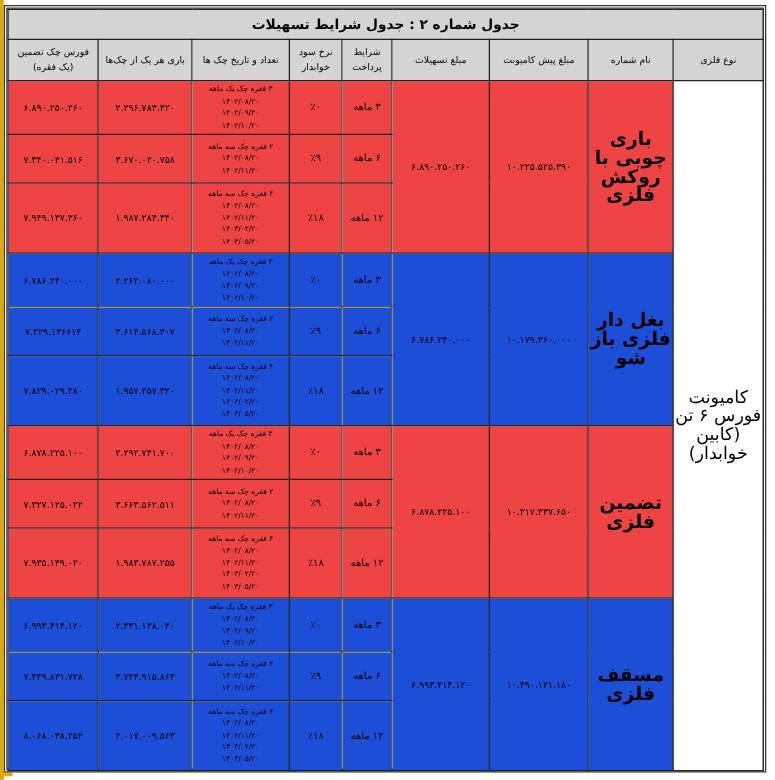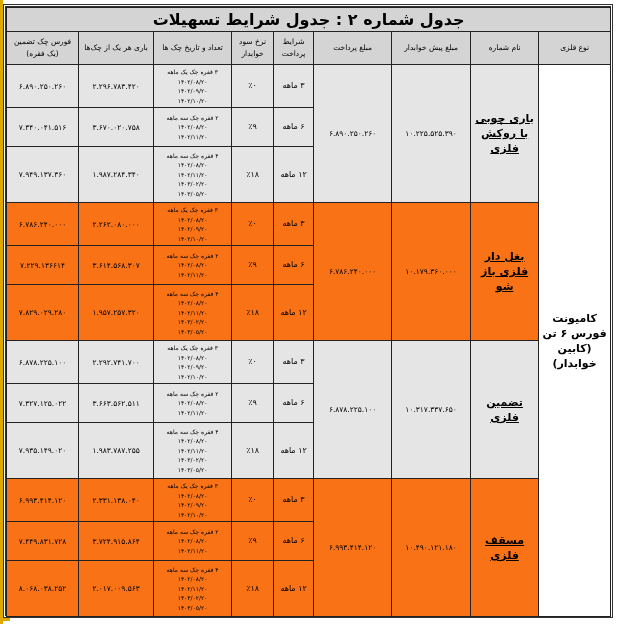--- a/index.html
+++ b/index.html
@@ -6,30 +6,30 @@
   body { width: 620px; height: 624px; position: relative; overflow: hidden;
          font-family: "DejaVu Sans", sans-serif; color: #000; }
   .frame-accent { position: absolute; left: 0; top: 0; width: 3px; height: 624px; background: #e0a800; }
   .frame-accent-bottom { position: absolute; left: 0; top: 617px; width: 10px; height: 4px; background: #e0a800; }
   .frame { position: absolute; left: 3px; top: 4px; width: 610px; height: 614px;
            border: 3px double #333; box-sizing: border-box; background: #fff; }
   table.grid { position: absolute; left: 6px; top: 7px; width: 604px;
                border-collapse: collapse; table-layout: fixed; direction: rtl; }
   table.grid td, table.grid th { border: 1px solid #222; text-align: center; vertical-align: middle;
                padding: 0; overflow: hidden; }
-  .title-cell { height: 23px; background: #d4d4d4; font-weight: bold; font-size: 16px; margin-left: 34px; }
+  .title-cell { height: 23px; background: #d4d4d4; font-weight: bold; font-size: 11px; margin-left: 34px; }
   .hdr th { height: 32px; background: #d4d4d4; font-weight: normal; font-size: 7.5px; line-height: 12px; }
   td { font-size: 7.5px; }
   .num { font-size: 7.5px; letter-spacing: 0.3px; }
   .dates { font-size: 6px; line-height: 9.5px; }
   .rate, .term { font-size: 8px; line-height: 14px; }
-  .usage { font-size: 11px; font-weight: bold; line-height: 15px; text-decoration: underline; }
-  .product { font-size: 11px; font-weight: bold; line-height: 15px; background: #fff !important; }
-  tr.g-white td { background: #e5e5e5; }
-  tr.g-gray td { background: #f97316; }
+  .usage { font-size: 15px; font-weight: bold; line-height: 15px; }
+  .product { font-size: 14px; font-weight: normal; line-height: 15px; background: #fff !important; }
+  tr.g-white td { background: #ef4444; }
+  tr.g-gray td { background: #1d4ed8; }
   .r1 { height: 43px; }
   .r2 { height: 39px; }
   .r3 { height: 56px; }
 </style>
 </head>
 <body>
 
 <div class="frame-accent"></div>
 <div class="frame-accent-bottom"></div>
 <div class="frame"></div>
@@ -46,22 +46,22 @@
     <col style="width:75px">
     <col style="width:72px">
   </colgroup>
   <thead>
     <tr>
       <th colspan="9" class="title-cell">جدول شماره ۲ : جدول شرایط تسهیلات</th>
     </tr>
     <tr class="hdr">
       <th>نوع فلزی</th>
       <th>نام شماره</th>
-      <th>مبلغ پیش خوابدار</th>
-      <th>مبلغ پرداخت</th>
+      <th>مبلغ پیش کامیونت</th>
+      <th>مبلغ تسهیلات</th>
       <th>شرایط پرداخت</th>
       <th>نرخ سود خوابدار</th>
       <th>تعداد و تاریخ چک ها</th>
       <th>باری هر یک از چک‌ها</th>
       <th>فورس چک تضمین (یک فقره)</th>
     </tr>
   </thead>
   <tbody>
 
     <tr class="g-white r1">

